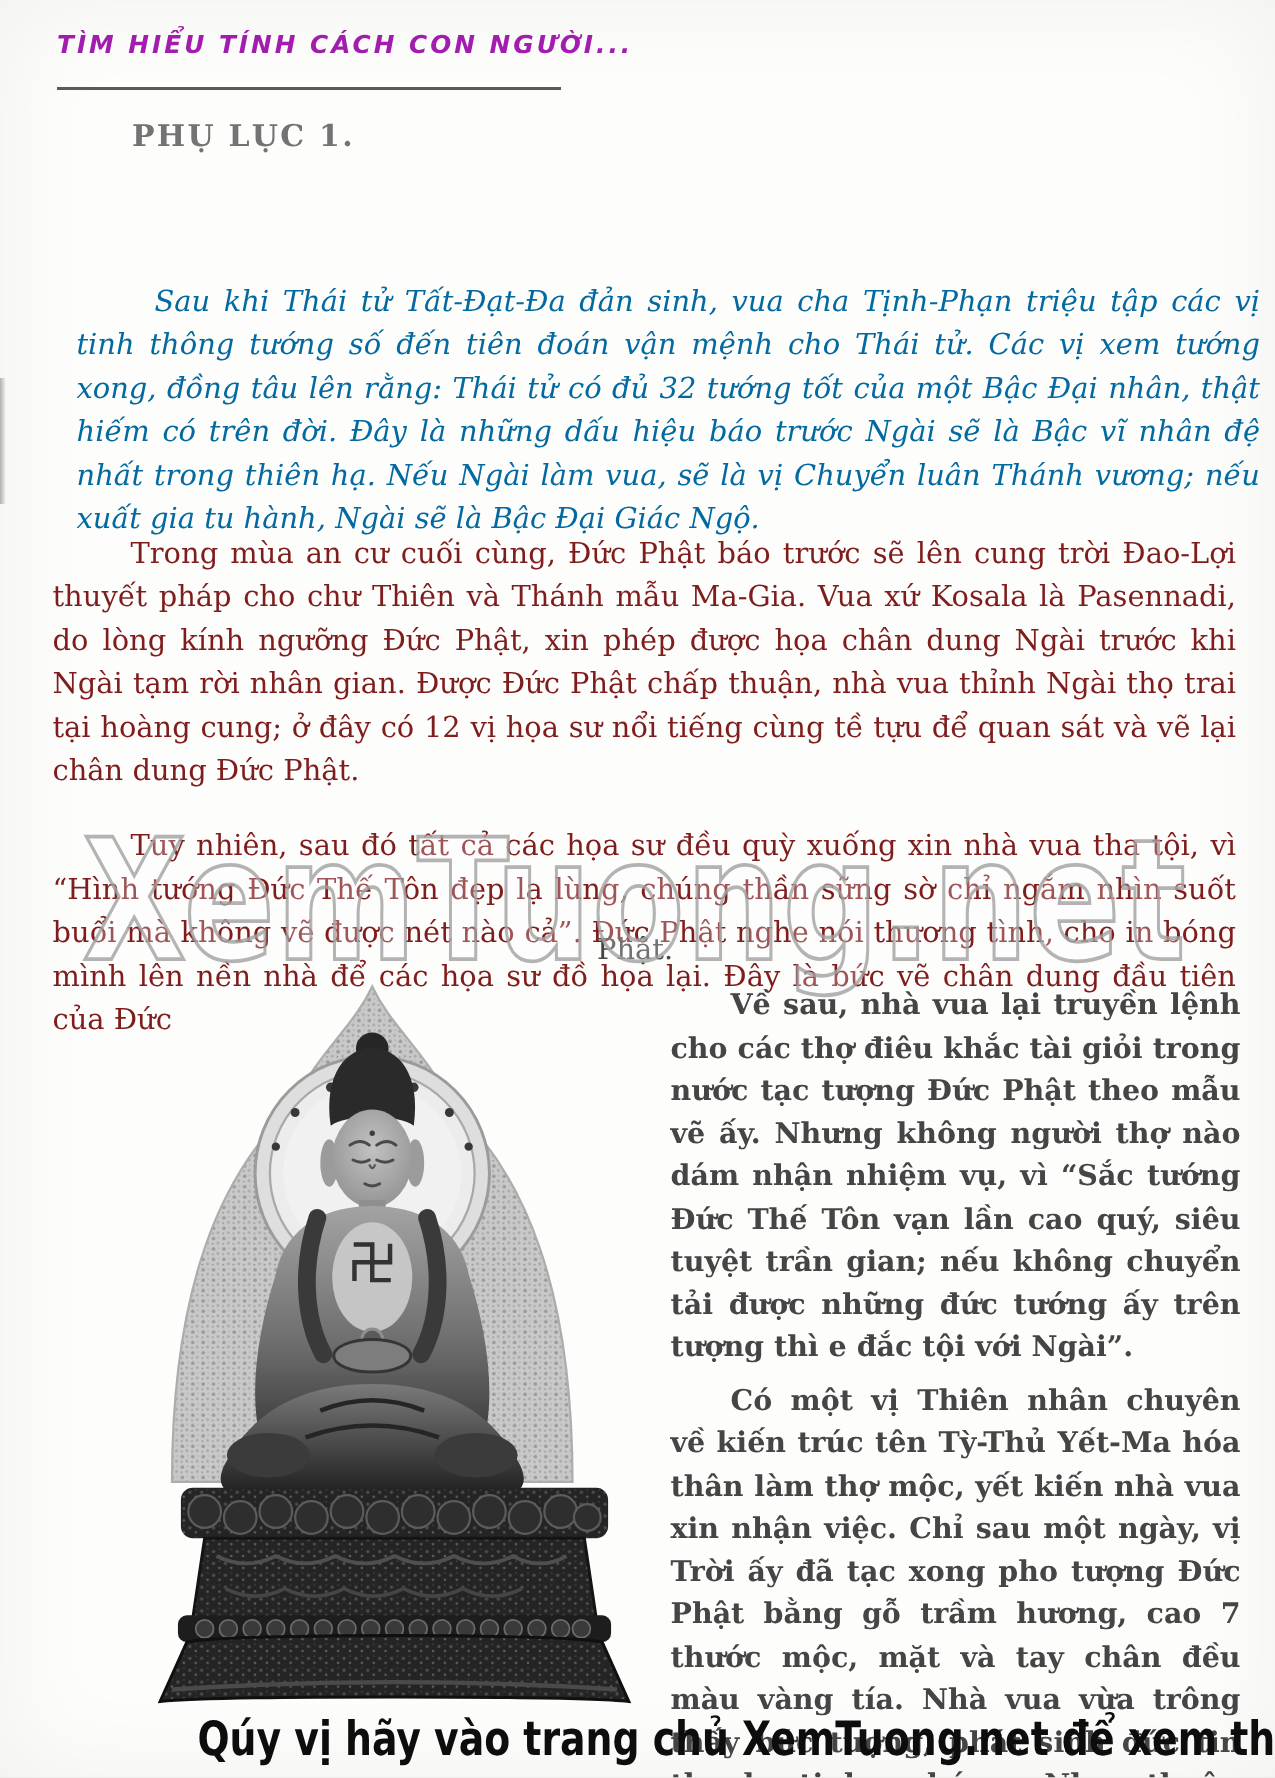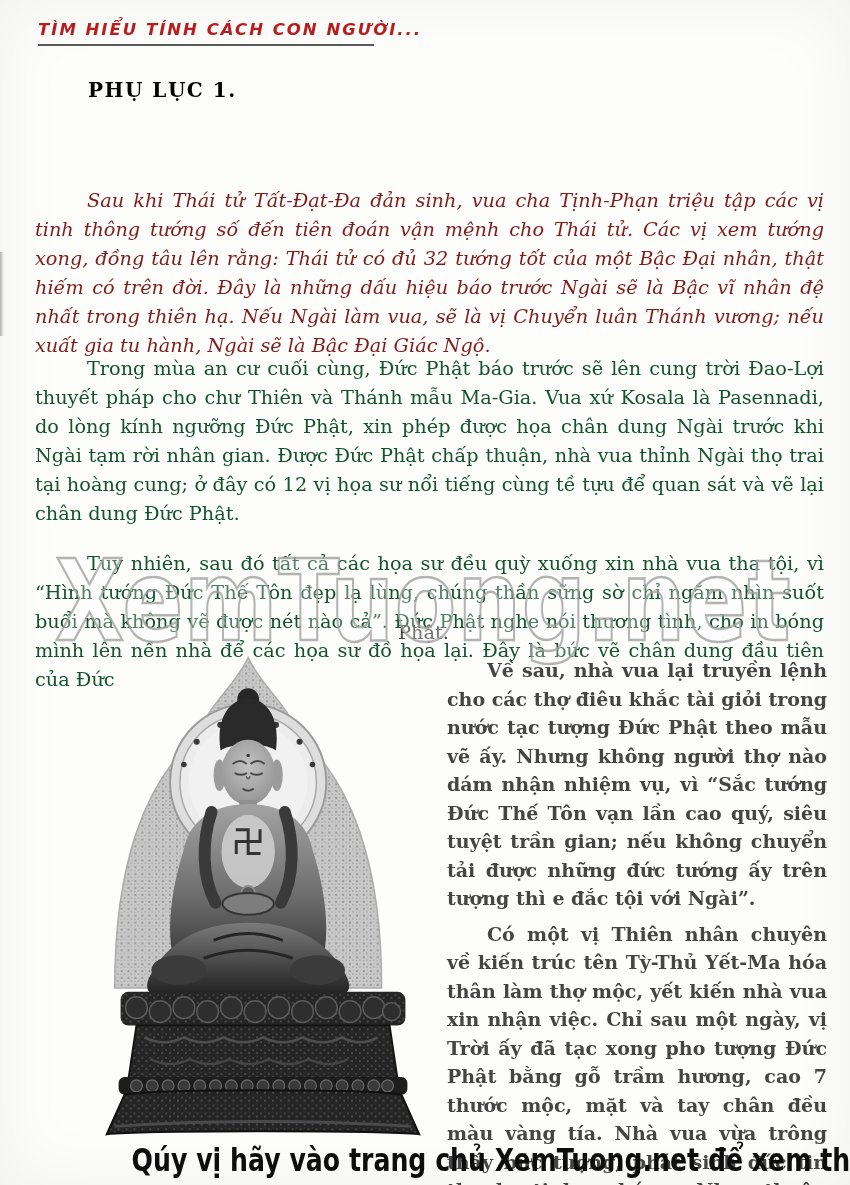--- a/index.html
+++ b/index.html
@@ -4,38 +4,38 @@
 <style>
   html,body{margin:0;padding:0;background:#e8e8e8;}
   .page{
     position:relative; width:850px; height:1185px; margin:0 auto;
     background:#fdfdfc; overflow:hidden;
     font-family:"DejaVu Serif", serif; color:#434343;
     box-shadow: inset 0 0 70px rgba(0,0,0,0.05);
   }
   .running-head{
     position:absolute; left:38px; top:20px; width:336px;
-    border-bottom:2px solid #5a5a5a; padding-bottom:5px;
+    border-bottom:2px solid #5a5a5a; padding-bottom:19px;
     font-family:"DejaVu Sans", sans-serif; font-style:italic; font-weight:600;
-    font-size:16.5px; letter-spacing:2px; color:#b91c1c; white-space:nowrap;
+    font-size:16.5px; letter-spacing:2px; color:#a21caf; white-space:nowrap;
   }
   .h-appendix{
     position:absolute; left:88px; top:78px;
-    font-size:20px; font-weight:bold; letter-spacing:1.5px; color:#000000;
+    font-size:20px; font-weight:bold; letter-spacing:1.5px; color:#737373;
   }
   .h-title{
     position:absolute; left:88px; top:113px;
     font-size:21px; font-weight:bold; letter-spacing:0.5px; color:#383838;
   }
   .para{
     position:absolute; left:35px; width:789px;
     font-size:19.3px; line-height:29px; text-align:justify; text-indent:52px;
-    color:#14532d;
-  }
-  .p-intro{ top:186px; font-style:italic; color:#7f1d1d; }
+    color:#7f1d1d;
+  }
+  .p-intro{ top:186px; font-style:italic; color:#0369a1;margin-left:16px; }
   .p-2{ top:354px; }
   .p-3{ top:549px; }
   .p3-carry{
     position:absolute; left:398px; top:621px;
     font-size:19.3px; color:#454545;
   }
   .statue{ position:absolute; left:85px; top:642px; width:356px; height:498px; z-index:10; }
   .rightcol{
     position:absolute; left:447px; top:656px; width:380px; z-index:20;
     font-size:19px; line-height:28.5px; text-align:justify; color:#454545;

